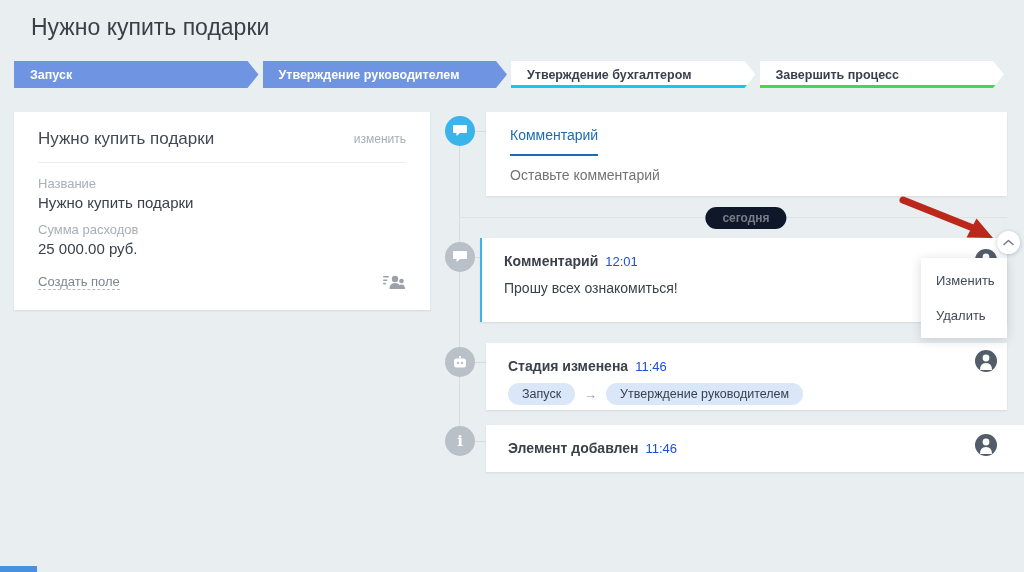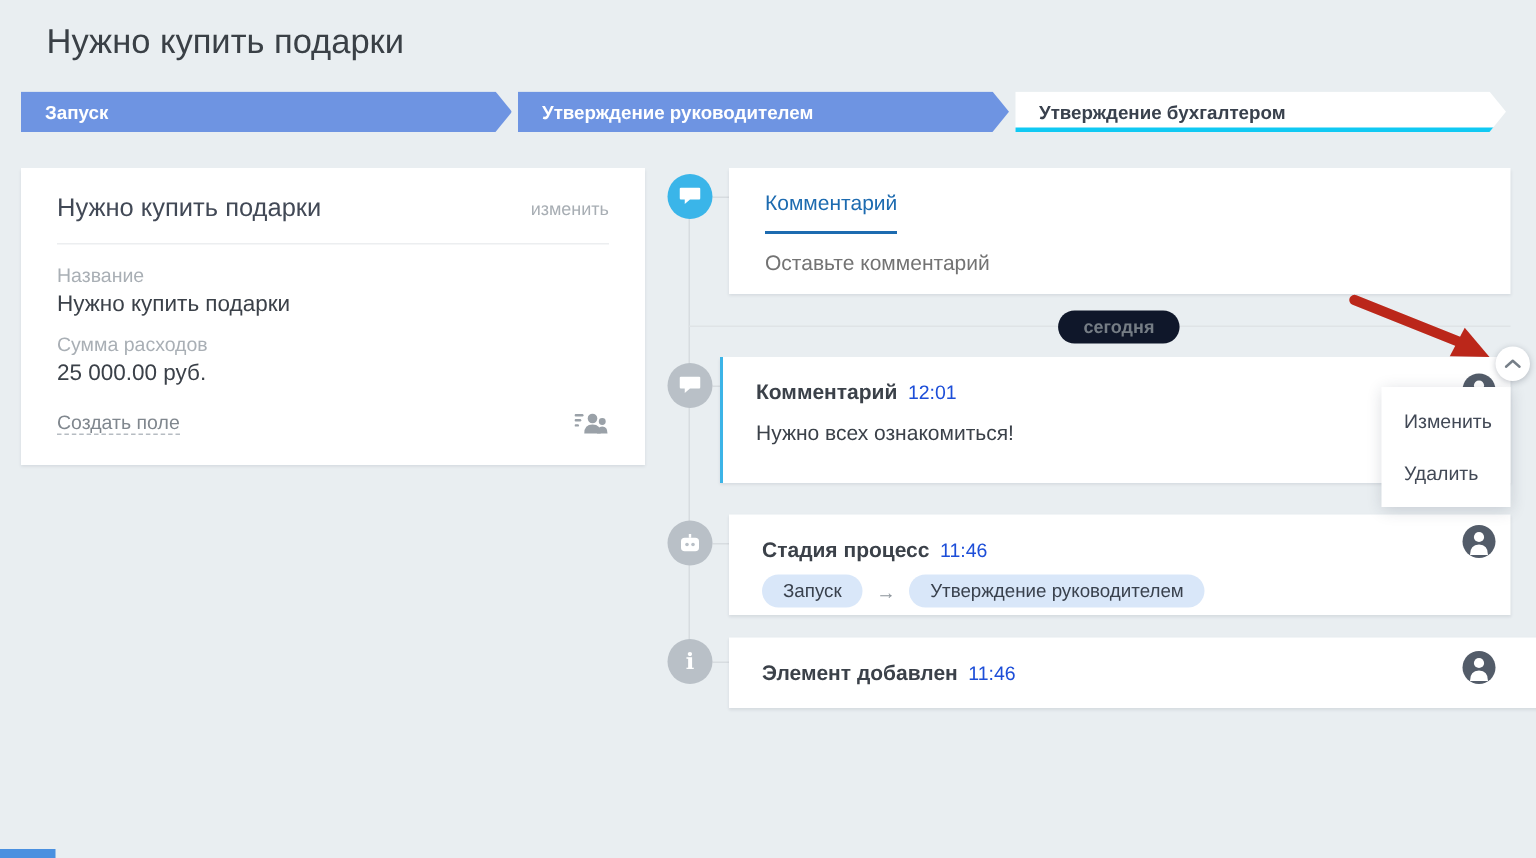--- a/index.html
+++ b/index.html
@@ -95,20 +95,24 @@
   <div class="stage-bar">
     <div class="stage blue">
       <span>Запуск</span>
     </div>
     <div class="stage blue">
       <span>Утверждение руководителем</span>
     </div>
     <div class="stage gray">
       <span>Утверждение бухгалтером</span>
       <span class="edge cyan"></span>
+    </div>
+    <div class="stage gray">
+      <span>Завершить процесс</span>
+      <span class="edge green"></span>
     </div>
   </div>
 
   <div class="card details-card">
     <div class="dc-head">
       <div class="dc-title">Нужно купить подарки</div>
       <div class="edit-link">изменить</div>
     </div>
     <div class="dc-divider"></div>
     <div class="dc-fields">
@@ -171,32 +175,32 @@
   <div class="card composer">
     <div class="tab">Комментарий</div>
     <div class="composer-input">Оставьте комментарий</div>
   </div>
 
   <div class="card entry entry-comment">
     <div class="entry-head">
       <span class="entry-title">Комментарий</span>
       <span class="entry-time">12:01</span>
     </div>
-    <div class="entry-text">Нужно всех ознакомиться!</div>
+    <div class="entry-text">Прошу всех ознакомиться!</div>
   </div>
   <div class="avatar" style="left:975px; top:249px;">
     <svg width="22" height="22" viewBox="0 0 22 22">
         <circle cx="11" cy="8" r="3.4" fill="#fff"></circle>
         <path d="M5 20 q0 -7 6 -7 q6 0 6 7 z" fill="#fff"></path>
       </svg>
   </div>
 
   <div class="card entry entry-stage">
     <div class="entry-head">
-      <span class="entry-title">Стадия процесс</span>
+      <span class="entry-title">Стадия изменена</span>
       <span class="entry-time">11:46</span>
     </div>
     <div class="pill-row">
       <span class="pill">Запуск</span>
       <span class="pill-arrow">→</span>
       <span class="pill">Утверждение руководителем</span>
     </div>
   </div>
   <div class="avatar" style="left:975px; top:350px;">
     <svg width="22" height="22" viewBox="0 0 22 22">

